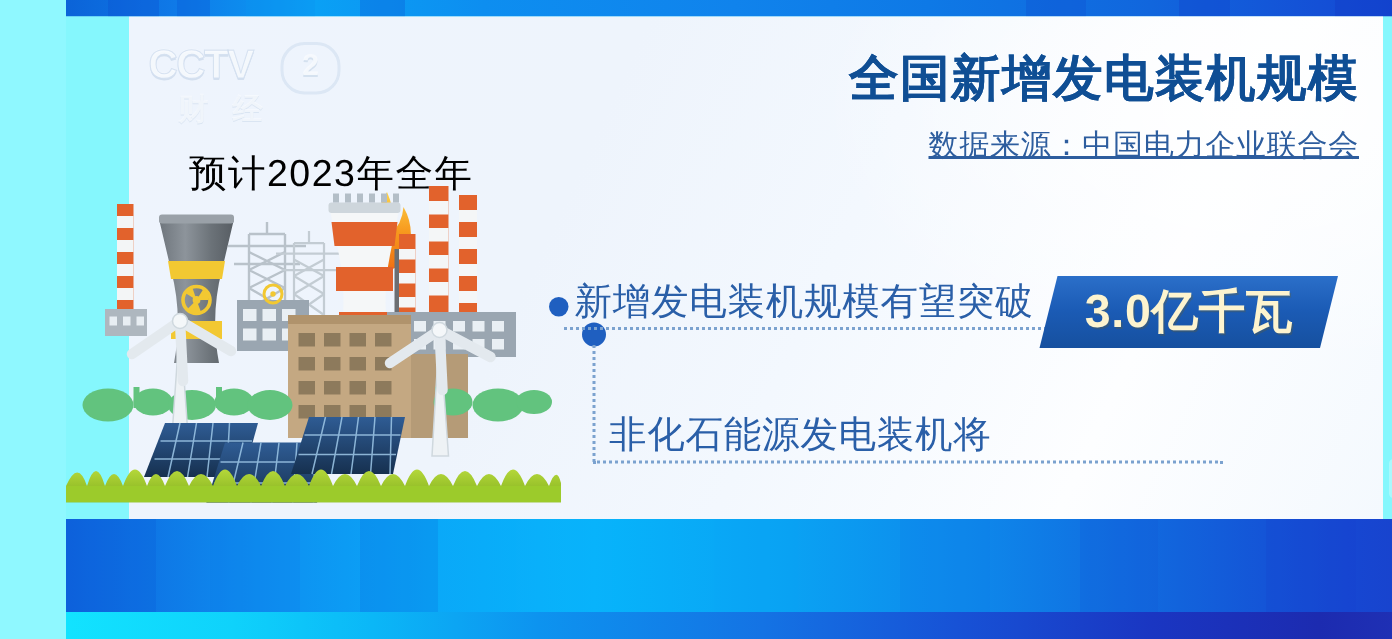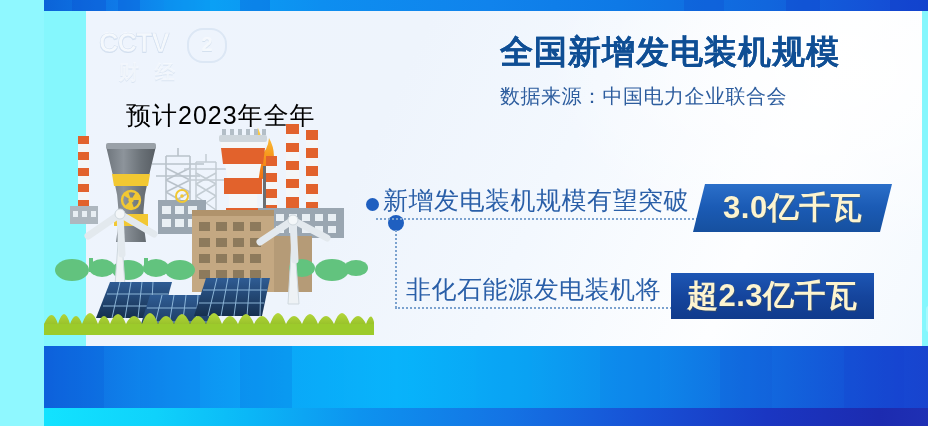--- a/index.html
+++ b/index.html
@@ -58,30 +58,30 @@
   }
 
   
   .caption{
     position:absolute;left:82px;top:99px;
     font-size:25px;font-weight:400;color:#000000;
     letter-spacing:1px;white-space:nowrap;
   }
 
   
-  .header{position:absolute;left:456px;top:30px;width:406px;text-align:left;}
+  .header{position:absolute;left:456px;top:30px;width:406px;text-align:right;}
   .header .h-title{
     font-size:33px;font-weight:700;letter-spacing:1px;
     color:#0f4e94;white-space:nowrap;
     background:linear-gradient(180deg,#1a63ad 0%,#0c4384 100%);
     -webkit-background-clip:text;background-clip:text;
   }
   .header .h-sub{
     margin-top:8px;font-size:20px;font-weight:400;color:#2d5d9e;
-    letter-spacing:.5px;white-space:nowrap;
+    letter-spacing:.5px;white-space:nowrap;text-decoration:underline;
   }
 
   
   .scene{position:absolute;left:0px;top:118px;width:330px;height:217px;}
   .scene svg{display:block;}
 
   
   .dot{position:absolute;border-radius:50%;background:#1f5fc0;}
   .dot.d1{left:322px;top:198px;width:13px;height:13px;}
   .dot.d2{left:344px;top:215px;width:16px;height:16px;}
@@ -395,21 +395,20 @@
   <div class="dline-v dl-v1"></div>
   <div class="dline-h dl-h2"></div>
 
   <div class="row row1">
     <span class="r-label">新增发电装机规模有望突破</span>
     <span class="badge skew"><span>3.0亿千瓦</span></span>
   </div>
 
   <div class="row row2">
     <span class="r-label">非化石能源发电装机将</span>
-    <span class="badge flat">超2.3亿千瓦</span>
   </div>
 
   <div class="bottom">
     <div class="bseg" style="left:0px;width:60px;background:#0b55d6;"></div>
     <div class="bseg" style="left:96px;width:60px;background:#0d7ae8;"></div>
     <div class="bseg" style="left:196px;width:52px;background:#0a62dc;"></div>
     <div class="bseg" style="left:300px;width:64px;background:#0fb0fa;"></div>
     <div class="bseg" style="left:432px;width:56px;background:#0aa4f5;"></div>
     <div class="bseg" style="left:556px;width:60px;background:#0e7ce6;"></div>
     <div class="bseg" style="left:676px;width:52px;background:#1158d8;"></div>

